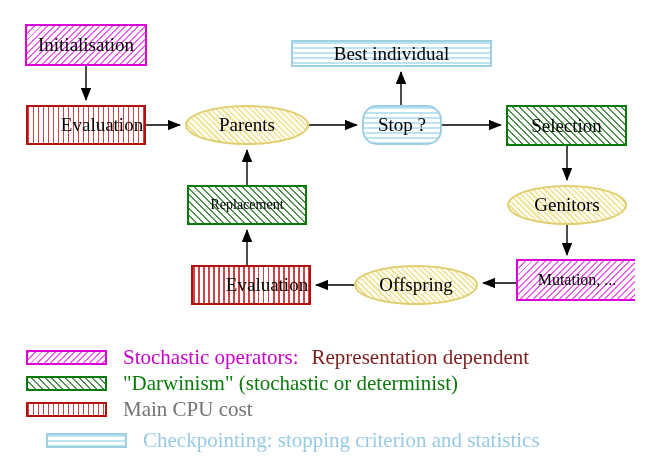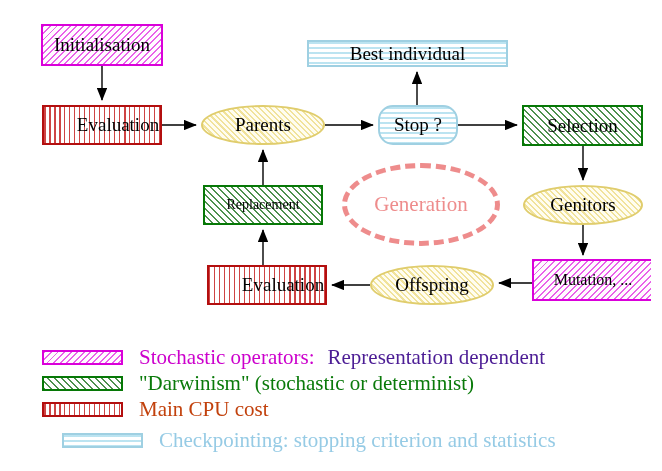--- a/index.html
+++ b/index.html
@@ -2,21 +2,20 @@
 <html><head>
 <meta charset="utf-8">
 <style>
   html, body { margin: 0; padding: 0; background: #ffffff; }
   .canvas {
     position: relative;
     width: 635px; height: 471px;
     background: #ffffff;
     font-family: "Liberation Serif", "DejaVu Serif", serif;
     overflow: hidden;
-    margin-left: 16px;
   }
   svg.arrows { position: absolute; left: 0; top: 0; z-index: 1; }
 
   .node {
     position: absolute;
     display: flex;
     align-items: center;
     justify-content: center;
     color: #000000;
     font-size: 19px;
@@ -75,23 +74,23 @@
     font-size: 21px;
     white-space: nowrap;
   }
   .swatch {
     width: 81px; height: 15px;
     box-sizing: border-box;
     margin-right: 16px;
     flex: 0 0 auto;
   }
   .lg-magenta { color: #cc00cc; }
-  .lg-yellow  { color: #4c1d95; margin-left: 13px; }
+  .lg-yellow  { color: #7f1d1d; margin-left: 13px; }
   .lg-green   { color: #0a7a0a; }
-  .lg-red     { color: #c2410c; }
+  .lg-red     { color: #737373; }
   .lg-cyan    { color: #96cbe5; }
 </style>
 </head>
 <body>
 
 <div class="canvas">
 
   <svg class="arrows" width="662" height="471" viewBox="0 0 662 471">
     <defs>
       <marker id="ah" viewBox="0 0 10 8" refX="9.3" refY="4" markerWidth="13" markerHeight="10.4" markerUnits="userSpaceOnUse" orient="auto">
@@ -134,23 +133,20 @@
   </div>
 
   <div class="node p-green" style="left:506px; top:105px; width:121px; height:41px;">
     <span>Selection</span>
   </div>
 
   <div class="node p-green" style="left:187px; top:185px; width:120px; height:40px; font-size:14px;">
     <span>Replacement</span>
   </div>
 
-  <div class="node gen-ellipse" style="left:326px; top:163px; width:158px; height:83px;">
-    <span>Generation</span>
-  </div>
 
   <div class="node p-yellow ellipse" style="left:507px; top:185px; width:120px; height:40px;">
     <span>Genitors</span>
   </div>
 
   <div class="node p-red" style="left:191px; top:265px; width:120px; height:40px;">
     <span>Evaluation</span>
   </div>
 
   <div class="node p-yellow ellipse" style="left:354px; top:265px; width:124px; height:40px;">

